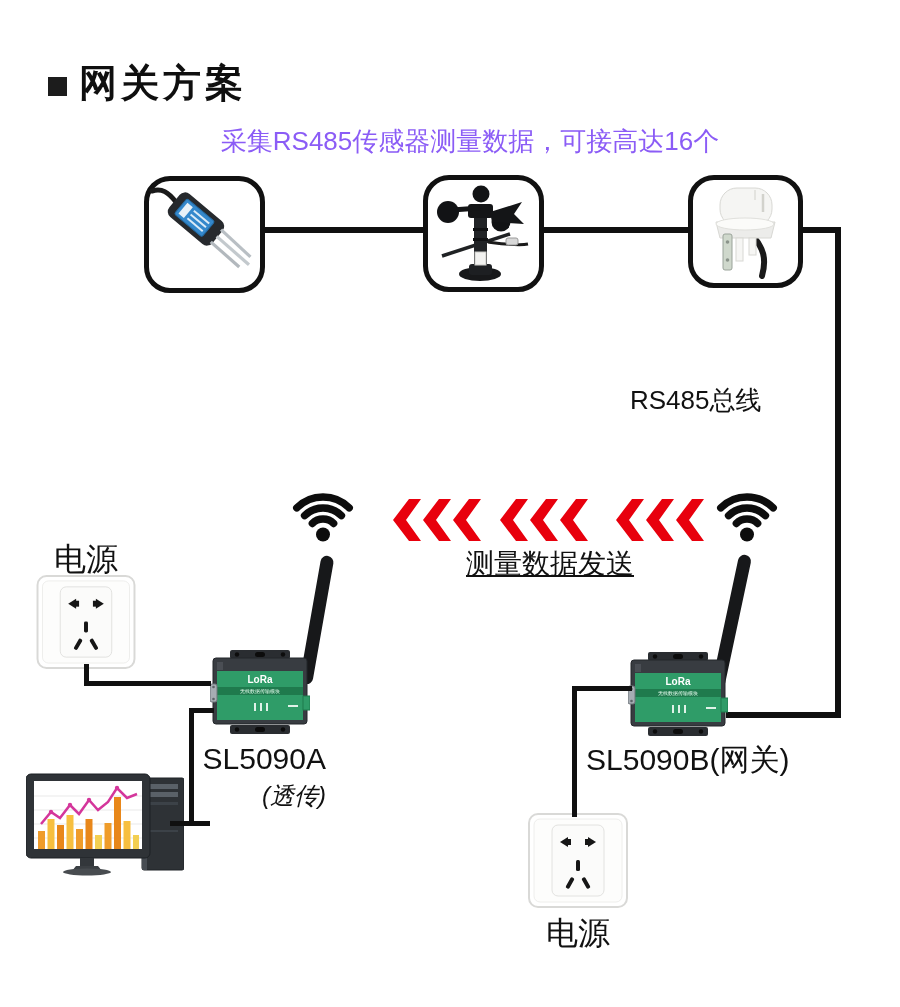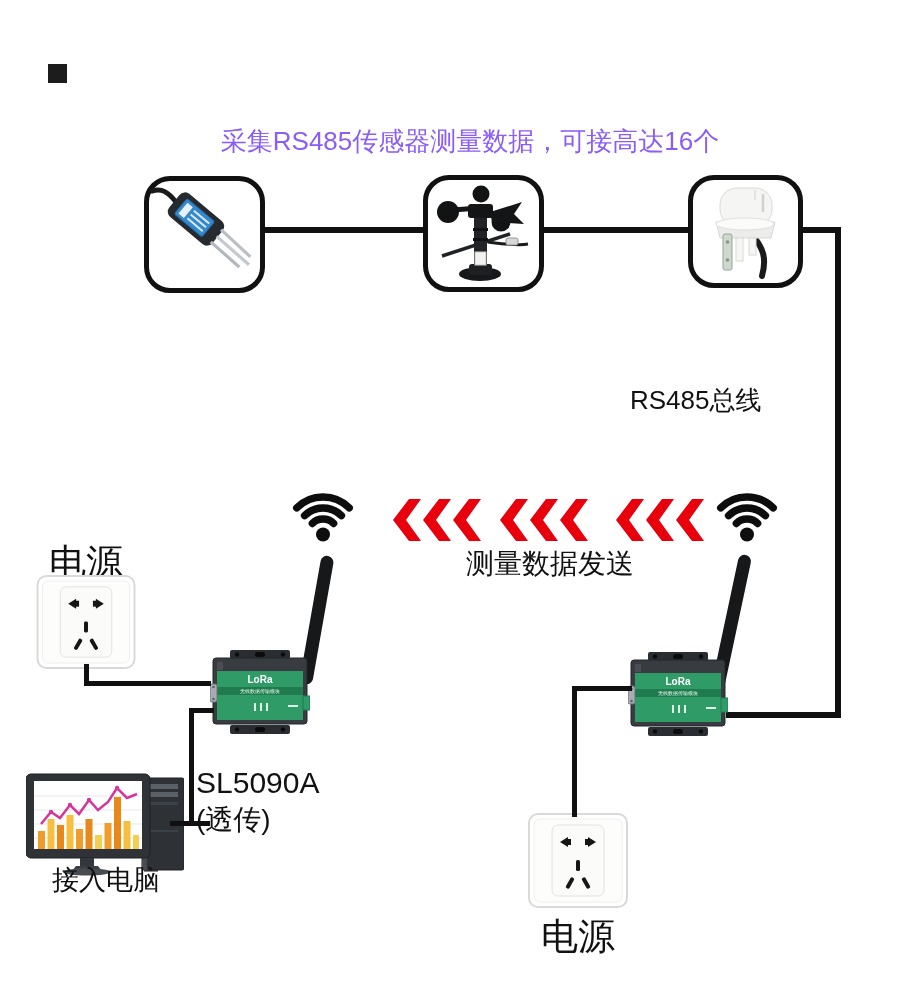--- a/index.html
+++ b/index.html
@@ -2,52 +2,53 @@
 <html><head>
 <meta charset="utf-8">
 <style>
   html,body{margin:0;padding:0;background:#ffffff;}
   #canvas{
     position:relative;width:900px;height:1007px;background:#ffffff;overflow:hidden;
     font-family:"Liberation Sans","DejaVu Sans",sans-serif;color:#151515;
   }
   .abs{position:absolute;}
   .line{position:absolute;background:#101010;}
-  .ctr{text-align:left;margin-top:24px;}
+  .ctr{text-align:right;}
   .sensor-box{
     position:absolute;border:5px solid #111111;border-radius:26px;background:#ffffff;
     box-sizing:border-box;
   }
   .chev{fill:#e8000d;}
   .wifi-stroke{stroke:#0d0d0d;stroke-width:7.5;fill:none;stroke-linecap:round;}
   .antenna{
     position:absolute;background:#17181a;border-radius:7px;
     transform-origin:50% 100%;
   }
   .title-row{position:absolute;left:48px;top:58px;display:flex;align-items:center;}
   .title-sq{width:19px;height:19px;background:#1c1c1c;margin-right:12px;margin-top:6px;}
   .title-tx{font-size:38px;font-weight:bold;letter-spacing:4px;color:#0f0f0f;}
   .subtitle{position:absolute;left:120px;top:124px;width:700px;text-align:center;
     font-size:26px;color:#8b5cf6;}
   .mid-label{position:absolute;left:430px;top:545px;width:240px;text-align:center;
-    font-size:28px;color:#111;}
+    font-size:28px;color:#111;text-decoration:underline;}
   .bus-label{position:absolute;left:630px;top:383px;width:195px;text-align:left;
     font-size:26px;color:#111;}
-  .pw-label{position:absolute;width:100px;text-align:center;font-size:37px;color:#111;}
+  .pw-label{position:absolute;width:100px;text-align:center;font-size:32px;color:#111;}
   .mod-label{position:absolute;font-size:30px;color:#111;}
   .pc-caption{position:absolute;left:16px;top:864px;width:180px;text-align:center;
     font-size:27px;line-height:33px;color:#111;}
 </style>
 </head>
 <body>
 
 <div id="canvas">
 
   <div class="title-row">
     <div class="title-sq"></div>
+    <div class="title-tx">网关方案</div>
   </div>
   <div class="subtitle">采集RS485传感器测量数据，可接高达16个</div>
 
   <div class="sensor-box" style="left:144px;top:176px;width:121px;height:117px;">
     <svg width="111" height="107" viewBox="0 0 111 107">
       <path d="M3,10 C 13,7 19,11 27,21" stroke="#1a1a1a" stroke-width="5" fill="none" stroke-linecap="round"></path>
       <g transform="translate(47,38) rotate(40)">
         <rect x="-28" y="-15" width="56" height="30" rx="7" fill="#26292d"></rect>
         <rect x="-20" y="-10" width="36" height="20" rx="2" fill="#3488cc" stroke="#246ba3"></rect>
         <rect x="-17" y="-7" width="7" height="14" fill="#e8f1f8"></rect>
@@ -246,30 +247,30 @@
     <polyline points="15,52 25,40 34,46 44,33 53,42 63,28 72,38 82,30 91,16 101,26 111,22" stroke="#d4369b" stroke-width="2.5" fill="none"></polyline>
     <circle cx="25" cy="40" r="2.2" fill="#d4369b"></circle>
     <circle cx="44" cy="33" r="2.2" fill="#d4369b"></circle>
     <circle cx="63" cy="28" r="2.2" fill="#d4369b"></circle>
     <circle cx="91" cy="16" r="2.2" fill="#d4369b"></circle>
     <rect x="54" y="86" width="14" height="8" fill="#33373b"></rect>
     <polygon points="50,94 72,94 76,99 46,99" fill="#3b3f43"></polygon>
     <ellipse cx="61" cy="100" rx="24" ry="3.5" fill="#484c50"></ellipse>
   </svg>
   <div class="pc-caption">
-    <div>接入电脑</div>
   </div>
 
   <div class="line" style="left:84px;top:664px;width:5px;height:22px;"></div>
   <div class="line" style="left:84px;top:681px;width:127px;height:5px;"></div>
   <div class="line" style="left:189px;top:708px;width:25px;height:5px;"></div>
   <div class="line" style="left:189px;top:708px;width:5px;height:118px;"></div>
   <div class="line" style="left:170px;top:821px;width:40px;height:5px;"></div>
 
   <div class="line" style="left:572px;top:686px;width:60px;height:5px;"></div>
   <div class="line" style="left:572px;top:686px;width:5px;height:131px;"></div>
 
   <div class="mod-label ctr" style="left:196px;top:740px;width:130px;line-height:37px;">
     <div>SL5090A</div>
-    <div style="font-size:28px;">(透传)</div>
-  </div>
+    <div style="font-size:24px;font-style:italic;">(透传)</div>
+  </div>
+  <div class="mod-label" style="left:586px;top:740px;">SL5090B(网关)</div>
 
 </div>
 
 </body></html>

